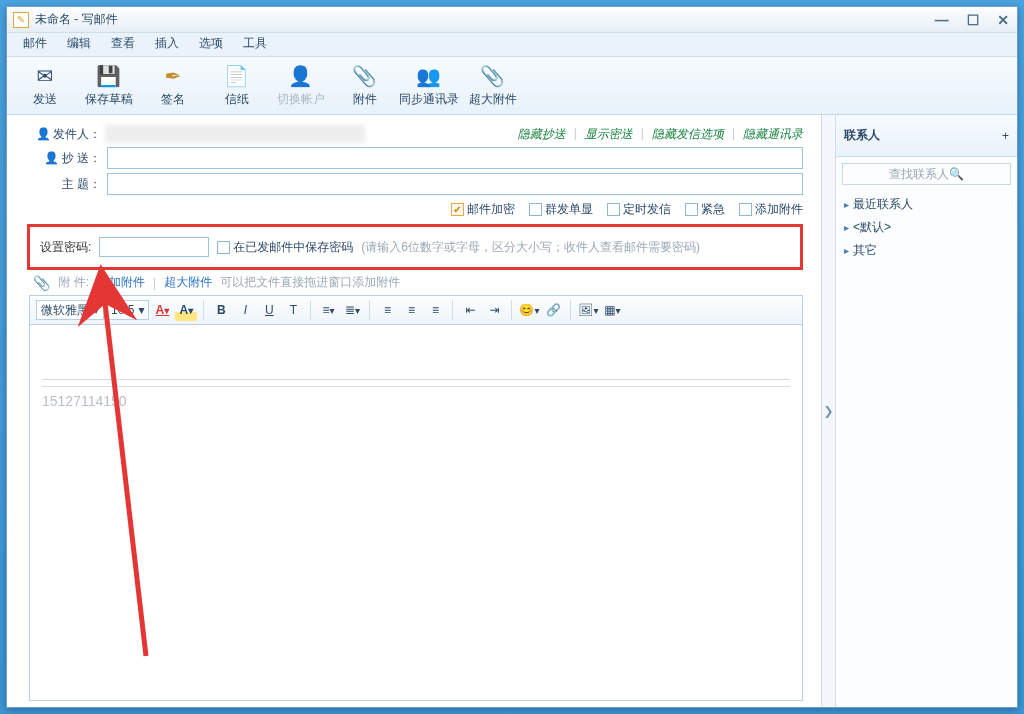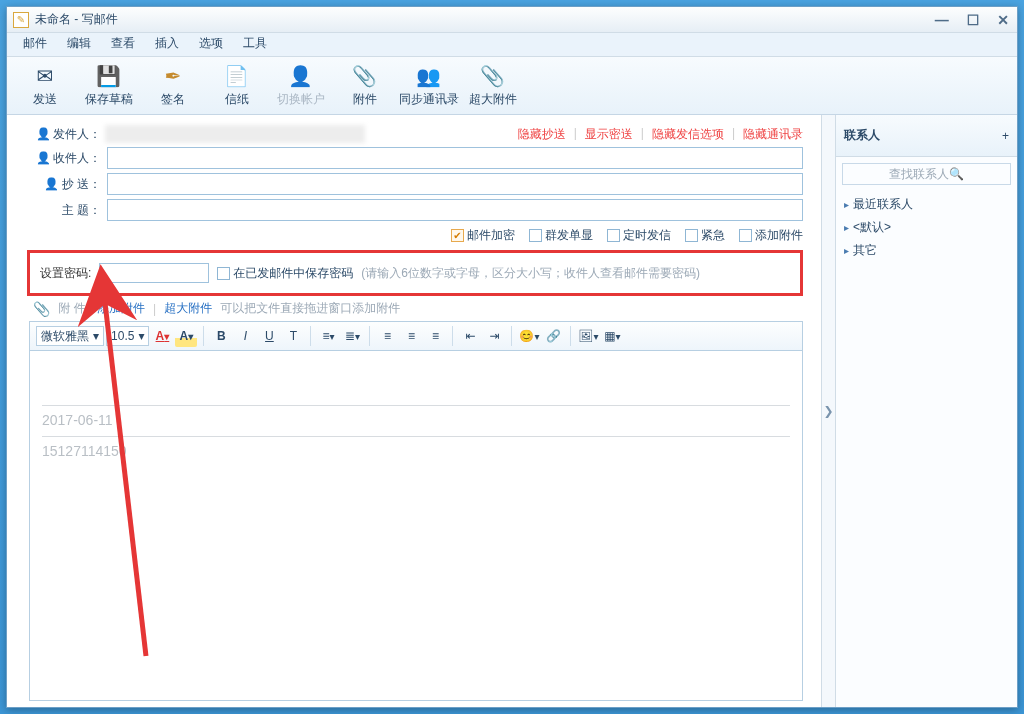--- a/index.html
+++ b/index.html
@@ -12,21 +12,21 @@
   .win-btn { cursor: pointer; padding: 0 2px; }
   .menubar { height: 24px; background: #eaf3fb; border-bottom: 1px solid #d0dce6; display: flex; padding: 0 8px; gap: 4px; font-size: 12px; color: #2c4a68; }
   .menubar span { padding: 2px 8px; cursor: pointer; }
   .toolbar { height: 58px; background: linear-gradient(to bottom, #f7fbfe, #e8f2fa); border-bottom: 1px solid #c5d6e5; display: flex; align-items: center; padding: 0 6px; gap: 0; }
   .tool-btn { display: flex; flex-direction: column; align-items: center; justify-content: center; width: 64px; height: 54px; font-size: 12px; color: #2c4a68; cursor: pointer; }
   .tool-btn .icon { width: 26px; height: 26px; margin-bottom: 2px; display: flex; align-items: center; justify-content: center; font-size: 20px; }
   .tool-btn.disabled { color: #aab7c4; }
   .main-area { flex: 1; display: flex; overflow: hidden; }
   .compose { flex: 1; display: flex; flex-direction: column; padding: 4px 0 0 0; overflow: hidden; }
   .link-row { display: flex; justify-content: flex-end; gap: 0; padding: 2px 18px 2px 0; font-size: 12px; }
-  .link-row a { color: #ef4444; text-decoration: none; cursor: pointer; }
+  .link-row a { color: #15803d; text-decoration: none; cursor: pointer; font-style: italic; }
   .link-row .sep { color: #ccc; margin: 0 8px; }
   .field-row { display: flex; align-items: center; padding: 2px 18px 2px 0; }
   .field-label { width: 100px; text-align: right; font-size: 12px; color: #2c4a68; padding-right: 6px; white-space: nowrap; }
   .field-label .person-icon { color: #1e8bd8; font-size: 12px; margin-right: 2px; }
   .field-input { flex: 1; height: 22px; border: 1px solid #9fc2dd; background: #fff; font-size: 12px; padding: 0 4px; }
   .field-row.linkrow-merge { position: relative; }
   .sender-blur { display:inline-block; width: 260px; height: 18px; background: #ededed; filter: blur(2px); margin-left: -2px;}
   .checks-row { display: flex; justify-content: flex-end; gap: 14px; padding: 4px 18px 2px 0; font-size: 12px; color: #2c4a68; white-space: nowrap; }
   .checks-row label { display: flex; align-items: center; gap: 3px; cursor: pointer; }
   .chk { width:13px; height:13px; border:1px solid #8fb6d4; display:inline-flex; align-items:center; justify-content:center; font-size:10px; color:#d57b00; background:#fff; }
@@ -126,24 +126,20 @@
               <span class="sep">|</span>
             <a>显示密送</a>
               <span class="sep">|</span>
             <a>隐藏发信选项</a>
               <span class="sep">|</span>
             <a>隐藏通讯录</a>
           </div>
         </div>
 
         <div class="field-row">
-          <span class="field-label"><span class="person-icon">👤</span><span>收件人：</span></span>
-          <input class="field-input" style="">
-        </div>
-        <div class="field-row">
           <span class="field-label"><span class="person-icon">👤</span><span>抄  送：</span></span>
           <input class="field-input" style="">
         </div>
         <div class="field-row">
           <span class="field-label"><span>主  题：</span></span>
           <input class="field-input" style="">
         </div>
 
         <div class="checks-row">
           <label>
@@ -216,21 +212,20 @@
           <span class="ed-sep"></span>
           <span class="ed-btn">😊<small>▾</small></span>
           <span class="ed-btn">🔗</span>
           <span class="ed-sep"></span>
           <span class="ed-btn">🖼<small>▾</small></span>
           <span class="ed-btn">▦<small>▾</small></span>
         </div>
 
         <div class="editor-body">
           <div class="sig-line"></div>
-          <div class="txt1">2017-06-11</div>
           <div class="sig-line2"></div>
           <div class="txt1">15127114150</div>
         </div>
       </div>
 
       <div class="side-toggle">❯</div>
 
       <div class="side-panel">
         <div class="side-header">
           <span>联系人</span>

